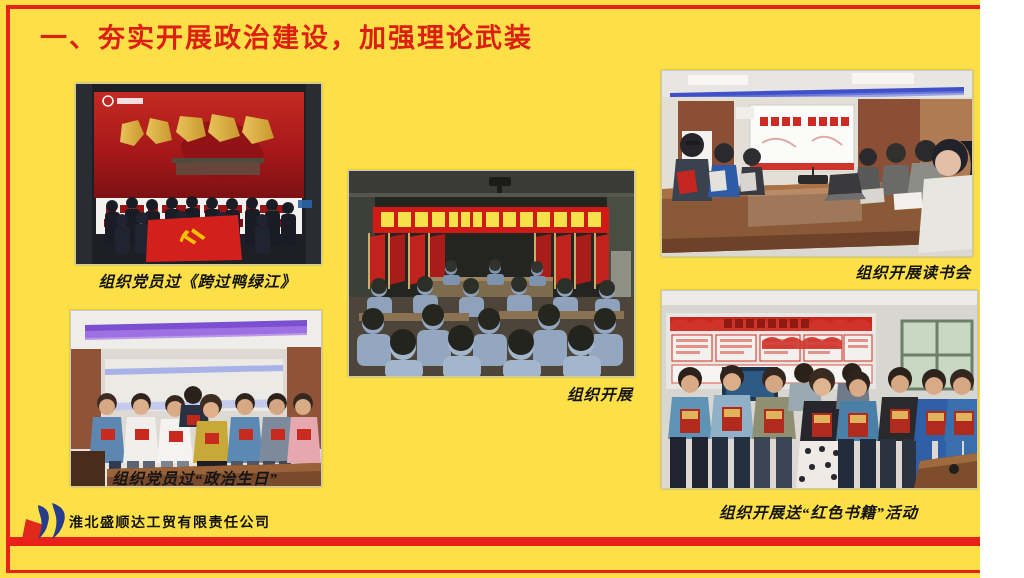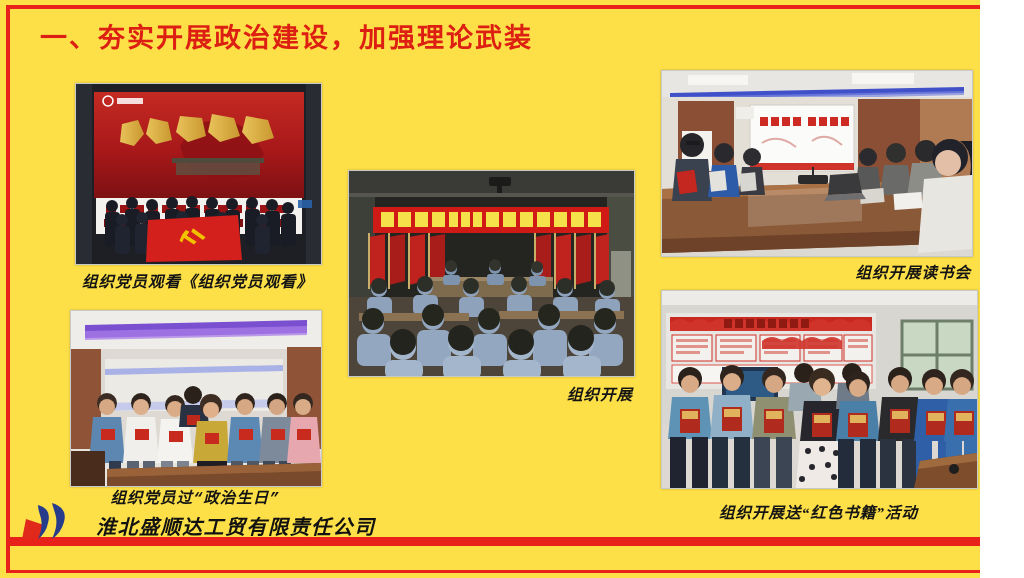--- a/index.html
+++ b/index.html
@@ -80,41 +80,40 @@
   #photo-1 { left: 75px;  top: 83px;  width: 245px; height: 180px; }
   #cap-1   { left: 60px;  top: 270px; width: 275px; }
 
   #photo-2 { left: 348px; top: 170px; width: 285px; height: 205px; }
   #cap-2   { left: 348px; top: 383px; width: 285px; text-align: right; }
 
   #photo-3 { left: 661px; top: 70px;  width: 310px; height: 185px; }
   #cap-3   { left: 661px; top: 261px; width: 310px; text-align: right; }
 
   #photo-4 { left: 70px;  top: 310px; width: 250px; height: 175px; }
-  #cap-4   { left: 55px;  top: 488px; width: 280px; font-family: Liberation Mono, monospace; }
+  #cap-4   { left: 55px;  top: 467px; width: 280px; }
 
   #photo-5 { left: 661px; top: 290px; width: 315px; height: 197px; }
   #cap-5   { left: 661px; top: 501px; width: 315px; }
 
   
   .footer-logo {
     position: absolute;
     left: 18px;
     top: 503px;
     width: 62px;
     height: 38px;
   }
   .footer-company {
     position: absolute;
-    left: 96px;
+    left: 69px;
     top: 511px;
     font-family: "Liberation Serif", "DejaVu Serif", serif;
-    font-size: 20px;
+    font-size: 14px;
     font-weight: bold;
-    font-style: italic;
     color: #111111;
     letter-spacing: 1.5px;
     white-space: nowrap;
   }
 </style>
 </head>
 <body>
 
 <div id="slide">
 
@@ -250,21 +249,21 @@
 
       <path d="M72 136 L162 131 L166 176 L70 178 Z" fill="#d4201c"></path>
       <g fill="#f2c200" transform="translate(108,146) scale(0.9)">
         <path d="M2 0 L6 2 L3 6 L14 13 L11 16 L0 9 L-2 14 L-5 12 L-2 5 Z"></path>
         <path d="M10 -2 L24 8 L21 11 L8 2 Z"></path>
       </g>
 
       <rect x="222" y="116" width="14" height="8" fill="#2a62a8" opacity="0.9"></rect>
     </svg>
   </div>
-  <div class="caption" id="cap-1">组织党员观看《组织党员观看》</div>
+  <div class="caption" id="cap-1">组织党员过《跨过鸭绿江》</div>
 
   <div class="photo" id="photo-2">
     <svg viewBox="0 0 285 205" preserveAspectRatio="none">
       <rect width="285" height="205" fill="#2e2f2b"></rect>
 
       <rect x="0" y="0" width="285" height="26" fill="#3a3b36"></rect>
       <rect x="0" y="22" width="285" height="6" fill="#56564f"></rect>
 
       <rect x="140" y="6" width="22" height="9" rx="2" fill="#1b1c19"></rect>
       <rect x="148" y="15" width="5" height="7" fill="#1b1c19"></rect>

